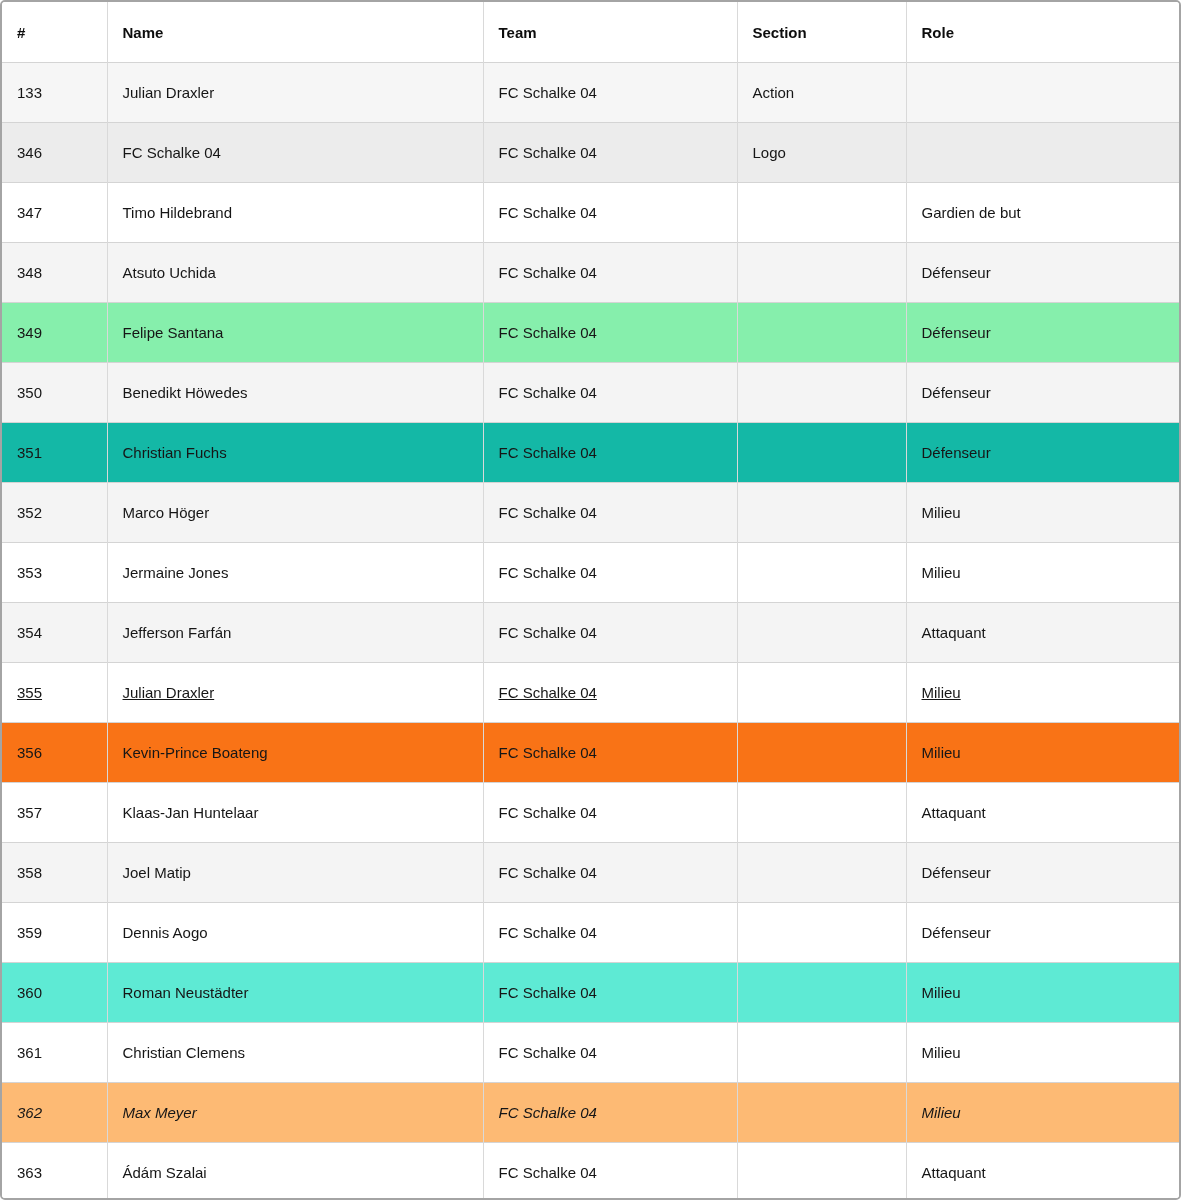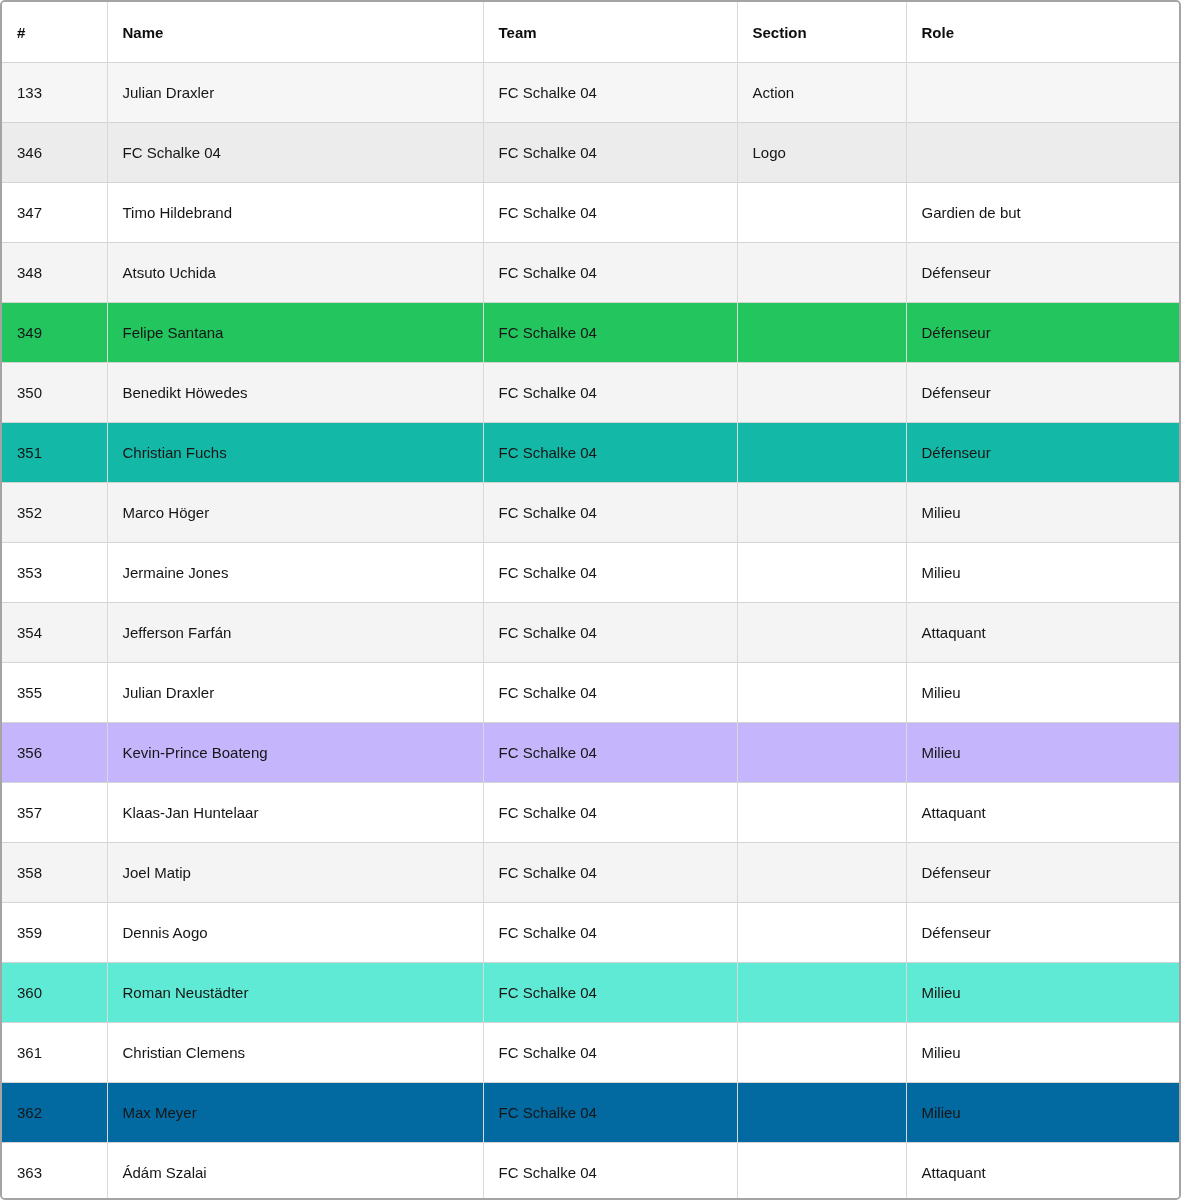--- a/index.html
+++ b/index.html
@@ -94,21 +94,21 @@
           <td></td>
           <td>Gardien de but</td>
         </tr>
         <tr style="background-color: rgb(244, 244, 244);">
           <td>348</td>
           <td>Atsuto Uchida</td>
           <td>FC Schalke 04</td>
           <td></td>
           <td>Défenseur</td>
         </tr>
-        <tr style="background-color: #22c55e;">
+        <tr style="background-color: #86efac;">
           <td>349</td>
           <td>Felipe Santana</td>
           <td>FC Schalke 04</td>
           <td></td>
           <td>Défenseur</td>
         </tr>
         <tr style="background-color: rgb(244, 244, 244);">
           <td>350</td>
           <td>Benedikt Höwedes</td>
           <td>FC Schalke 04</td>
@@ -136,28 +136,28 @@
           <td></td>
           <td>Milieu</td>
         </tr>
         <tr style="background-color: rgb(244, 244, 244);">
           <td>354</td>
           <td>Jefferson Farfán</td>
           <td>FC Schalke 04</td>
           <td></td>
           <td>Attaquant</td>
         </tr>
-        <tr style="background-color: rgb(255, 255, 255);">
+        <tr style="background-color: rgb(255, 255, 255); text-decoration: underline;">
           <td>355</td>
           <td>Julian Draxler</td>
           <td>FC Schalke 04</td>
           <td></td>
           <td>Milieu</td>
         </tr>
-        <tr style="background-color: #c4b5fd; margin-left: 44px;">
+        <tr style="background-color: #f97316; margin-left: 44px;">
           <td>356</td>
           <td>Kevin-Prince Boateng</td>
           <td>FC Schalke 04</td>
           <td></td>
           <td>Milieu</td>
         </tr>
         <tr style="background-color: rgb(255, 255, 255);">
           <td>357</td>
           <td>Klaas-Jan Huntelaar</td>
           <td>FC Schalke 04</td>
@@ -185,21 +185,21 @@
           <td></td>
           <td>Milieu</td>
         </tr>
         <tr style="background-color: rgb(255, 255, 255);">
           <td>361</td>
           <td>Christian Clemens</td>
           <td>FC Schalke 04</td>
           <td></td>
           <td>Milieu</td>
         </tr>
-        <tr style="background-color: #0369a1;">
+        <tr style="background-color: #fdba74; font-style: italic;">
           <td>362</td>
           <td>Max Meyer</td>
           <td>FC Schalke 04</td>
           <td></td>
           <td>Milieu</td>
         </tr>
         <tr style="background-color: rgb(255, 255, 255);">
           <td>363</td>
           <td>Ádám Szalai</td>
           <td>FC Schalke 04</td>

